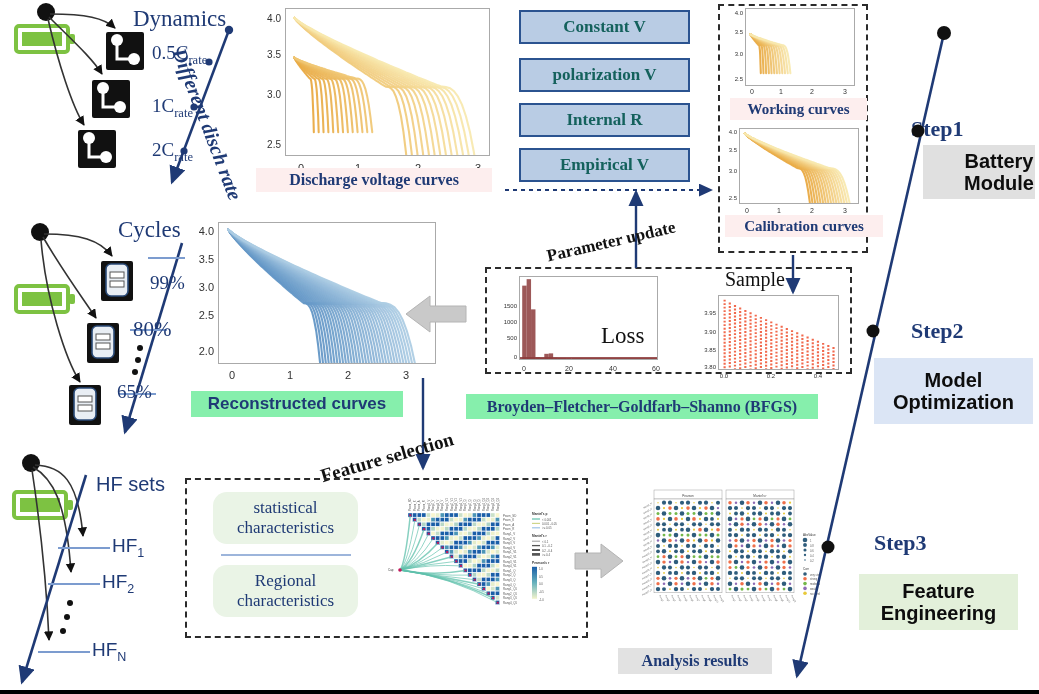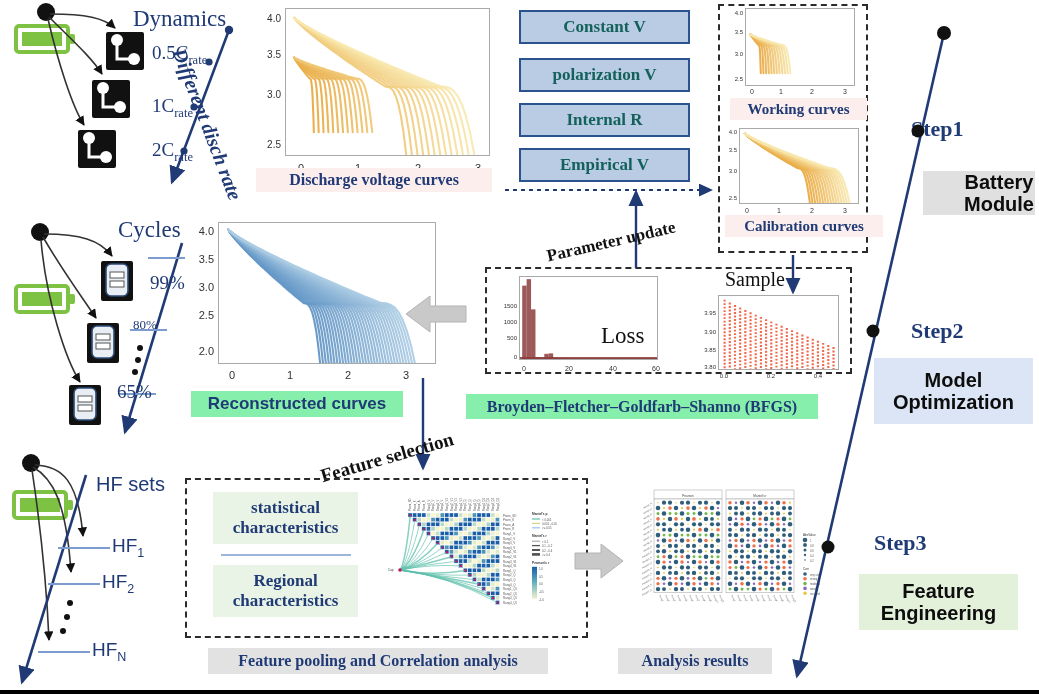--- a/index.html
+++ b/index.html
@@ -33,23 +33,23 @@
   .stepword{position:absolute;font-family:"Liberation Serif",serif;font-weight:bold;
             color:#1f3a75;}
   .stepbox{position:absolute;display:flex;align-items:center;justify-content:center;
            text-align:center;font-weight:bold;color:#0d0d0d;line-height:1.1;
            box-sizing:border-box;}
 
   
   .dashgrp{position:absolute;border:2px dashed #2b2b2b;box-sizing:border-box;}
 
   
-  .greentag{position:absolute;background:#eaf4e6;border-radius:0;
+  .greentag{position:absolute;background:#eaf4e6;border-radius:14px;
             display:flex;align-items:center;justify-content:center;text-align:center;
-            font-family:"Liberation Serif",serif;font-weight:bold;color:#1f3a75;
+            font-family:"Liberation Serif",serif;font-weight:normal;color:#1f3a75;
             line-height:1.15;box-sizing:border-box;}
 
   .rot{transform-origin:left top;white-space:nowrap;}
   .lbl{position:absolute;font-family:"Liberation Serif",serif;color:#1f3a75;white-space:nowrap;}
   .lblsans{position:absolute;font-family:"Liberation Sans",sans-serif;color:#1f3a75;white-space:nowrap;}
   sub{font-size:.66em;}
   .ovl{position:absolute;left:0;top:0;width:1039px;height:694px;pointer-events:none;}
 </style>
 </head>
 <body>
@@ -233,21 +233,21 @@
     <text class="tick" x="812" y="213" font-size="7" text-anchor="middle">2</text>
     <text class="tick" x="845" y="213" font-size="7" text-anchor="middle">3</text>
   </svg>
   <div class="cap cap-pink" style="left:725px;top:215px;width:158px;height:22px;font-size:15px;">Calibration curves</div>
 
   <svg class="ovl">
     <line x1="505" y1="190" x2="711" y2="190" stroke="#1f3a75" stroke-width="2" stroke-dasharray="4 4" marker-end="url(#ah-navy)"></line>
   </svg>
 
   <div class="stepword" style="left:911px;top:116px;font-size:22px;">Step1</div>
-  <div class="stepbox" style="left:923px;top:171px;width:112px;height:44px;font-size:20px;background:#e0e0e0;padding-left:40px;">
+  <div class="stepbox" style="left:923px;top:145px;width:112px;height:54px;font-size:20px;background:#e0e0e0;padding-left:40px;">
     <span style="white-space:pre-line">Battery
 Module</span>
   </div>
 
   <svg class="abs" style="left:14px;top:282px;width:64px;height:34px;" viewBox="0 0 64 34">
     <rect x="2" y="4" width="52" height="26" rx="3" fill="#fff" stroke="#7dc242" stroke-width="4"></rect>
     <rect x="8" y="10" width="40" height="14" fill="#7dc242"></rect>
     <rect x="55" y="12" width="6" height="10" rx="2" fill="#7dc242"></rect>
   </svg>
 
@@ -282,21 +282,21 @@
   <svg class="ovl">
     <line x1="182" y1="243" x2="125" y2="432" stroke="#1f3a75" stroke-width="2.6" marker-end="url(#ah-navy)"></line>
     <line x1="148" y1="258" x2="185" y2="258" stroke="#7c9ccf" stroke-width="1.8"></line>
     <line x1="130" y1="330" x2="167" y2="330" stroke="#7c9ccf" stroke-width="1.8"></line>
     <line x1="119" y1="394" x2="156" y2="394" stroke="#7c9ccf" stroke-width="1.8"></line>
     <circle cx="140" cy="348" r="3" fill="#111"></circle>
     <circle cx="138" cy="360" r="3" fill="#111"></circle>
     <circle cx="135" cy="372" r="3" fill="#111"></circle>
   </svg>
   <div class="lbl" style="left:150px;top:272px;font-size:19px;">99%</div>
-  <div class="lbl" style="left:133px;top:317px;font-size:13px;">80%</div>
+  <div class="lbl" style="left:133px;top:317px;font-size:21px;">80%</div>
   <div class="lbl" style="left:117px;top:381px;font-size:19px;">65%</div>
 
   <div class="plot" style="left:218px;top:222px;width:218px;height:142px;">
     <svg viewBox="0 0 218 142" preserveAspectRatio="none">
         <g id="rc-curves">
           <path d="M9.5,6.8 L11.5,10.2 L13.6,13.0 L15.7,15.6 L17.7,18.1 L19.8,20.4 L21.8,22.7 L23.9,24.9 L26.0,27.1 L28.0,29.3 L30.1,31.4 L32.1,33.4 L34.2,35.5 L36.3,37.5 L38.3,39.5 L40.4,41.5 L42.4,43.5 L44.5,45.4 L46.6,47.3 L48.6,49.2 L50.7,51.1 L52.7,53.0 L54.8,54.9 L56.9,56.7 L58.9,58.6 L61.0,60.4 L63.1,62.2 L65.1,64.0 L67.2,65.8 L69.2,67.6 L71.3,69.4 L73.4,71.1 L75.4,72.9 L77.5,74.7 L79.5,76.4 L81.6,78.1 L83.7,79.9 L85.7,81.3 L87.8,81.5 L89.8,82.8 L91.9,85.6 L94.0,90.6 L96.0,98.4 L98.1,109.5 L100.1,124.4 L102.2,143.6 L104.3,167.6" fill="none" stroke="#6095c5" stroke-width="2.1" stroke-linecap="round" opacity="0.93"></path>
           <path d="M9.5,6.8 L11.6,10.2 L13.7,13.0 L15.9,15.6 L18.0,18.1 L20.1,20.4 L22.2,22.7 L24.4,24.9 L26.5,27.1 L28.6,29.3 L30.7,31.4 L32.9,33.4 L35.0,35.5 L37.1,37.5 L39.2,39.5 L41.4,41.5 L43.5,43.5 L45.6,45.4 L47.7,47.3 L49.9,49.2 L52.0,51.1 L54.1,53.0 L56.2,54.9 L58.4,56.7 L60.5,58.6 L62.6,60.4 L64.7,62.2 L66.9,64.0 L69.0,65.8 L71.1,67.6 L73.2,69.4 L75.4,71.1 L77.5,72.9 L79.6,74.7 L81.7,76.4 L83.9,78.1 L86.0,79.9 L88.1,81.3 L90.2,81.5 L92.4,82.8 L94.5,85.6 L96.6,90.6 L98.7,98.4 L100.9,109.5 L103.0,124.4 L105.1,143.6 L107.2,167.6" fill="none" stroke="#6396c6" stroke-width="2.1" stroke-linecap="round" opacity="0.93"></path>
           <path d="M9.5,6.8 L11.7,10.2 L13.9,13.0 L16.0,15.6 L18.2,18.1 L20.4,20.4 L22.6,22.7 L24.8,24.9 L27.0,27.1 L29.2,29.3 L31.4,31.4 L33.6,33.4 L35.8,35.5 L37.9,37.5 L40.1,39.5 L42.3,41.5 L44.5,43.5 L46.7,45.4 L48.9,47.3 L51.1,49.2 L53.3,51.1 L55.5,53.0 L57.6,54.9 L59.8,56.7 L62.0,58.6 L64.2,60.4 L66.4,62.2 L68.6,64.0 L70.8,65.8 L73.0,67.6 L75.2,69.4 L77.4,71.1 L79.5,72.9 L81.7,74.7 L83.9,76.4 L86.1,78.1 L88.3,79.9 L90.5,81.3 L92.7,81.5 L94.9,82.8 L97.1,85.6 L99.2,90.6 L101.4,98.4 L103.6,109.5 L105.8,124.4 L108.0,143.6 L110.2,167.6" fill="none" stroke="#6598c7" stroke-width="2.1" stroke-linecap="round" opacity="0.93"></path>
           <path d="M9.5,6.8 L11.7,10.2 L14.0,13.0 L16.2,15.6 L18.5,18.1 L20.7,20.4 L23.0,22.7 L25.3,24.9 L27.5,27.1 L29.8,29.3 L32.0,31.4 L34.3,33.4 L36.5,35.5 L38.8,37.5 L41.0,39.5 L43.3,41.5 L45.5,43.5 L47.8,45.4 L50.1,47.3 L52.3,49.2 L54.6,51.1 L56.8,53.0 L59.1,54.9 L61.3,56.7 L63.6,58.6 L65.8,60.4 L68.1,62.2 L70.3,64.0 L72.6,65.8 L74.8,67.6 L77.1,69.4 L79.4,71.1 L81.6,72.9 L83.9,74.7 L86.1,76.4 L88.4,78.1 L90.6,79.9 L92.9,81.3 L95.1,81.5 L97.4,82.8 L99.6,85.6 L101.9,90.6 L104.1,98.4 L106.4,109.5 L108.7,124.4 L110.9,143.6 L113.2,167.6" fill="none" stroke="#679ac8" stroke-width="2.1" stroke-linecap="round" opacity="0.93"></path>
           <path d="M9.5,6.8 L11.8,10.2 L14.1,13.0 L16.4,15.6 L18.8,18.1 L21.1,20.4 L23.4,22.7 L25.7,24.9 L28.0,27.1 L30.3,29.3 L32.7,31.4 L35.0,33.4 L37.3,35.5 L39.6,37.5 L41.9,39.5 L44.3,41.5 L46.6,43.5 L48.9,45.4 L51.2,47.3 L53.5,49.2 L55.8,51.1 L58.2,53.0 L60.5,54.9 L62.8,56.7 L65.1,58.6 L67.4,60.4 L69.8,62.2 L72.1,64.0 L74.4,65.8 L76.7,67.6 L79.0,69.4 L81.4,71.1 L83.7,72.9 L86.0,74.7 L88.3,76.4 L90.6,78.1 L92.9,79.9 L95.3,81.3 L97.6,81.5 L99.9,82.8 L102.2,85.6 L104.5,90.6 L106.9,98.4 L109.2,109.5 L111.5,124.4 L113.8,143.6 L116.1,167.6" fill="none" stroke="#6a9bc9" stroke-width="2.1" stroke-linecap="round" opacity="0.93"></path>
@@ -816,21 +816,20 @@
           <rect x="150" y="79.8" width="5" height="32" fill="url(#cgrad)"></rect>
           <text x="157" y="82.8" font-size="2.8" fill="#555" font-family="&quot;Liberation Sans&quot;,sans-serif">1.0</text>
           <text x="157" y="90.6" font-size="2.8" fill="#555" font-family="&quot;Liberation Sans&quot;,sans-serif">0.5</text>
           <text x="157" y="98.39999999999999" font-size="2.8" fill="#555" font-family="&quot;Liberation Sans&quot;,sans-serif">0.0</text>
           <text x="157" y="106.19999999999999" font-size="2.8" fill="#555" font-family="&quot;Liberation Sans&quot;,sans-serif">-0.5</text>
           <text x="157" y="114" font-size="2.8" fill="#555" font-family="&quot;Liberation Sans&quot;,sans-serif">-1.0</text>
         </g>
     </svg>
   </div>
 
-  <div class="cap cap-grey" style="left:208px;top:648px;width:340px;height:26px;font-size:16px;">Feature pooling and Correlation analysis</div>
 
   <svg class="abs" style="left:573px;top:540px;width:52px;height:42px;" viewBox="0 0 52 42">
     <path d="M50 21 L28 4 L28 13 L2 13 L2 29 L28 29 L28 38 Z" fill="#c9c9c9" stroke="#b4b4b4" stroke-width="1"></path>
   </svg>
 
   <div class="abs" style="left:625px;top:478px;width:195px;height:165px;overflow:hidden;">
     <svg viewBox="0 0 195 165" style="display:block;width:100%;height:100%;">
       <g id="dot-plot">
           <rect x="29" y="12" width="68" height="9" fill="#fff" stroke="#888" stroke-width="0.4"></rect>
           <text x="63" y="18.5" font-size="3.1" fill="#444" text-anchor="middle" font-family="&quot;Liberation Sans&quot;,sans-serif">Pearson</text>

